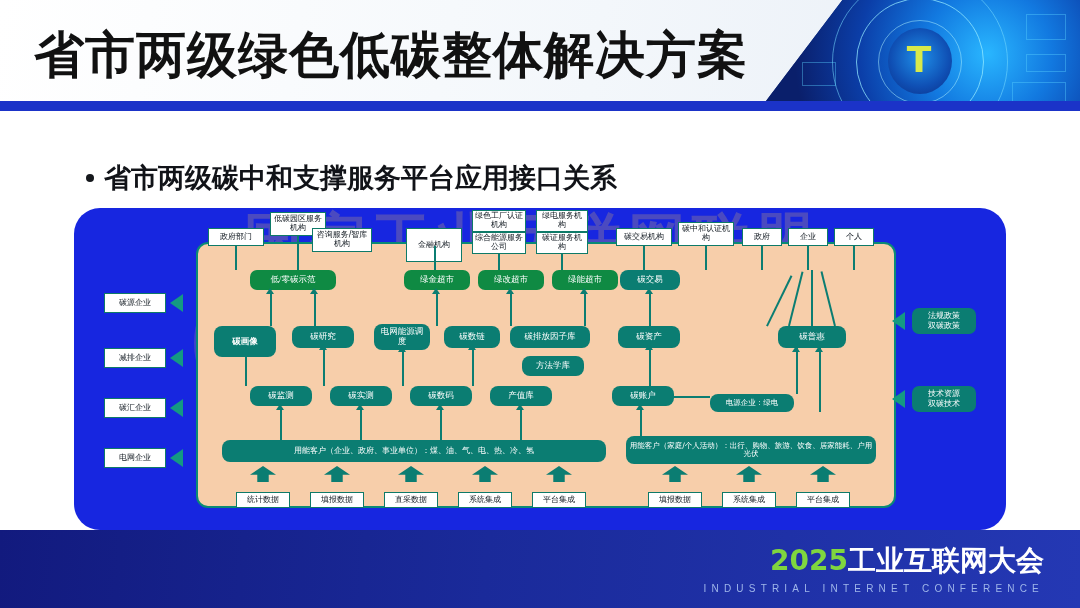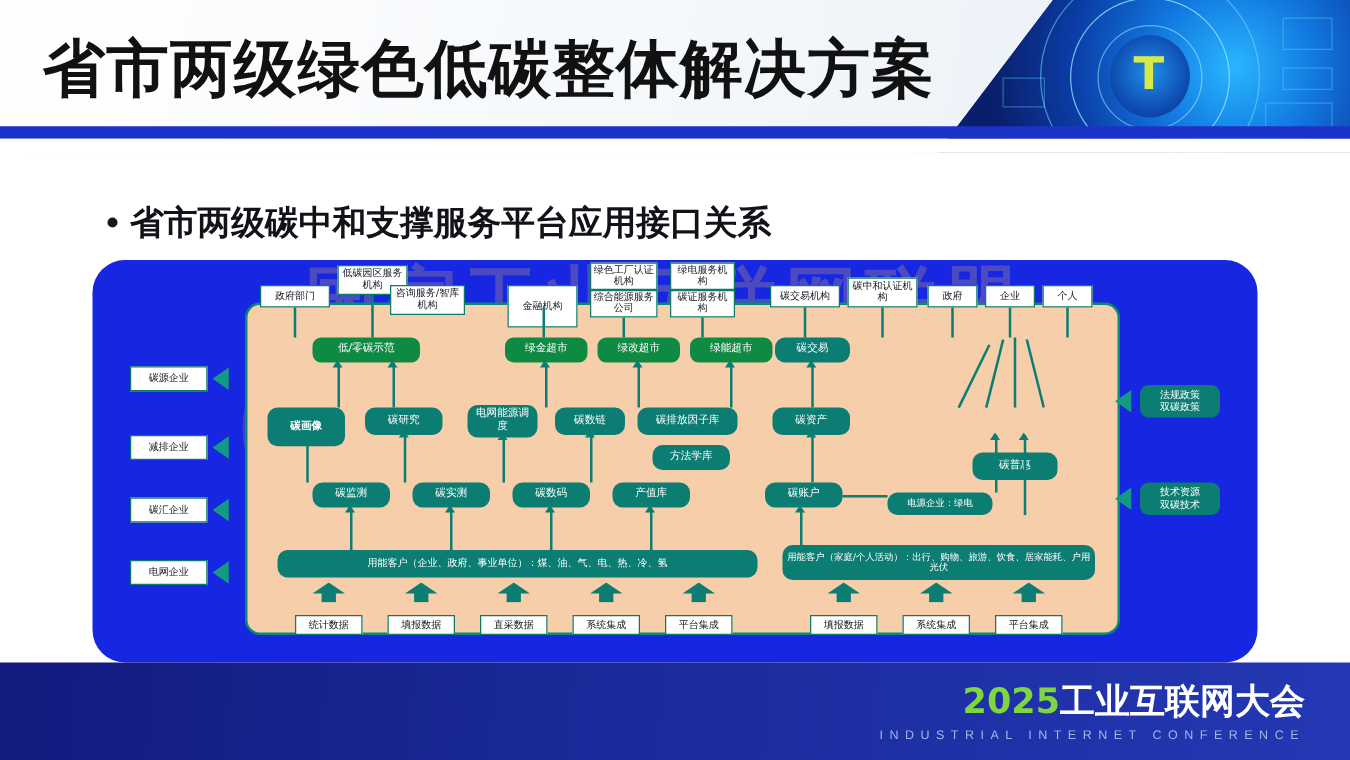--- a/index.html
+++ b/index.html
@@ -225,34 +225,34 @@
   <div class="conn" style="left:223px; top:28px; width:1.5px; height:34px;"></div>
   <div class="conn" style="left:360px; top:38px; width:1.5px; height:24px;"></div>
   <div class="conn" style="left:424px; top:46px; width:1.5px; height:16px;"></div>
   <div class="conn" style="left:487px; top:46px; width:1.5px; height:16px;"></div>
   <div class="conn" style="left:569px; top:38px; width:1.5px; height:24px;"></div>
   <div class="conn" style="left:631px; top:38px; width:1.5px; height:24px;"></div>
   <div class="conn" style="left:687px; top:38px; width:1.5px; height:24px;"></div>
   <div class="conn" style="left:733px; top:38px; width:1.5px; height:24px;"></div>
   <div class="conn" style="left:779px; top:38px; width:1.5px; height:24px;"></div>
 
-  <div class="gbox" style="left:176px; top:62px; width:86px; height:20px;">低/零碳示范</div>
+  <div class="gbox" style="left:176px; top:62px; width:86px; height:20px;font-family:Liberation Serif, serif;">低/零碳示范</div>
   <div class="gbox" style="left:330px; top:62px; width:66px; height:20px;">绿金超市</div>
   <div class="gbox" style="left:404px; top:62px; width:66px; height:20px;">绿改超市</div>
   <div class="gbox" style="left:478px; top:62px; width:66px; height:20px;">绿能超市</div>
 
   <div class="tbox" style="left:546px; top:62px; width:60px; height:20px;">碳交易</div>
   <div class="tbox" style="left:140px; top:118px; width:62px; height:31px;font-weight:bold;">碳画像</div>
   <div class="tbox" style="left:218px; top:118px; width:62px; height:22px;">碳研究</div>
   <div class="tbox" style="left:300px; top:116px; width:56px; height:26px;">电网能源调度</div>
   <div class="tbox" style="left:370px; top:118px; width:56px; height:22px;">碳数链</div>
   <div class="tbox" style="left:436px; top:118px; width:80px; height:22px;">碳排放因子库</div>
   <div class="tbox" style="left:448px; top:148px; width:62px; height:20px;">方法学库</div>
   <div class="tbox" style="left:544px; top:118px; width:62px; height:22px;">碳资产</div>
-  <div class="tbox" style="left:704px; top:118px; width:68px; height:22px;margin-top:36px;">碳普惠</div>
+  <div class="tbox" style="left:704px; top:118px; width:68px; height:22px;">碳普惠</div>
 
   <div class="tbox" style="left:176px; top:178px; width:62px; height:20px;">碳监测</div>
   <div class="tbox" style="left:256px; top:178px; width:62px; height:20px;">碳实测</div>
   <div class="tbox" style="left:336px; top:178px; width:62px; height:20px;">碳数码</div>
   <div class="tbox" style="left:416px; top:178px; width:62px; height:20px;text-align:center;">产值库</div>
   <div class="tbox" style="left:538px; top:178px; width:62px; height:20px;">碳账户</div>
   <div class="tbox" style="left:636px; top:186px; width:84px; height:18px; font-size:7.5px;">电源企业：绿电</div>
 
   <div class="tbox" style="left:552px; top:228px; width:250px; height:28px; font-size:7.5px;">用能客户（家庭/个人活动）：出行、购物、旅游、饮食、居家能耗、户用光伏</div>
   <div class="tbox" style="left:148px; top:232px; width:384px; height:22px; font-size:8px;">用能客户（企业、政府、事业单位）：煤、油、气、电、热、冷、氢</div>

